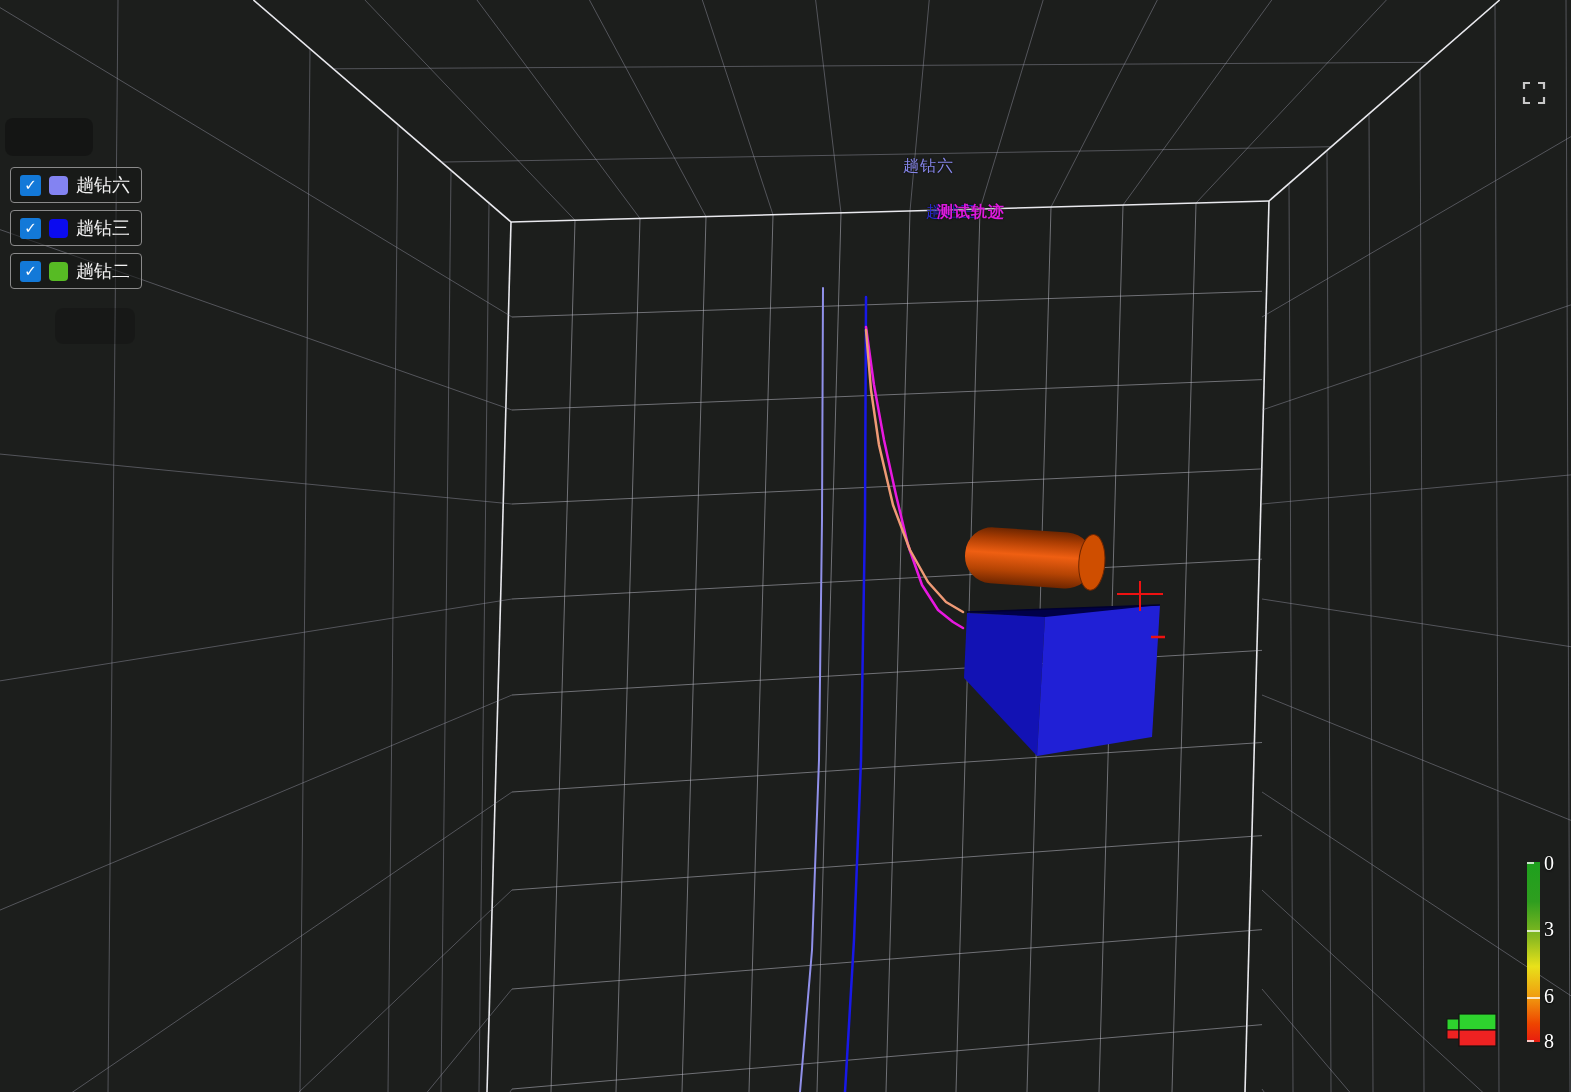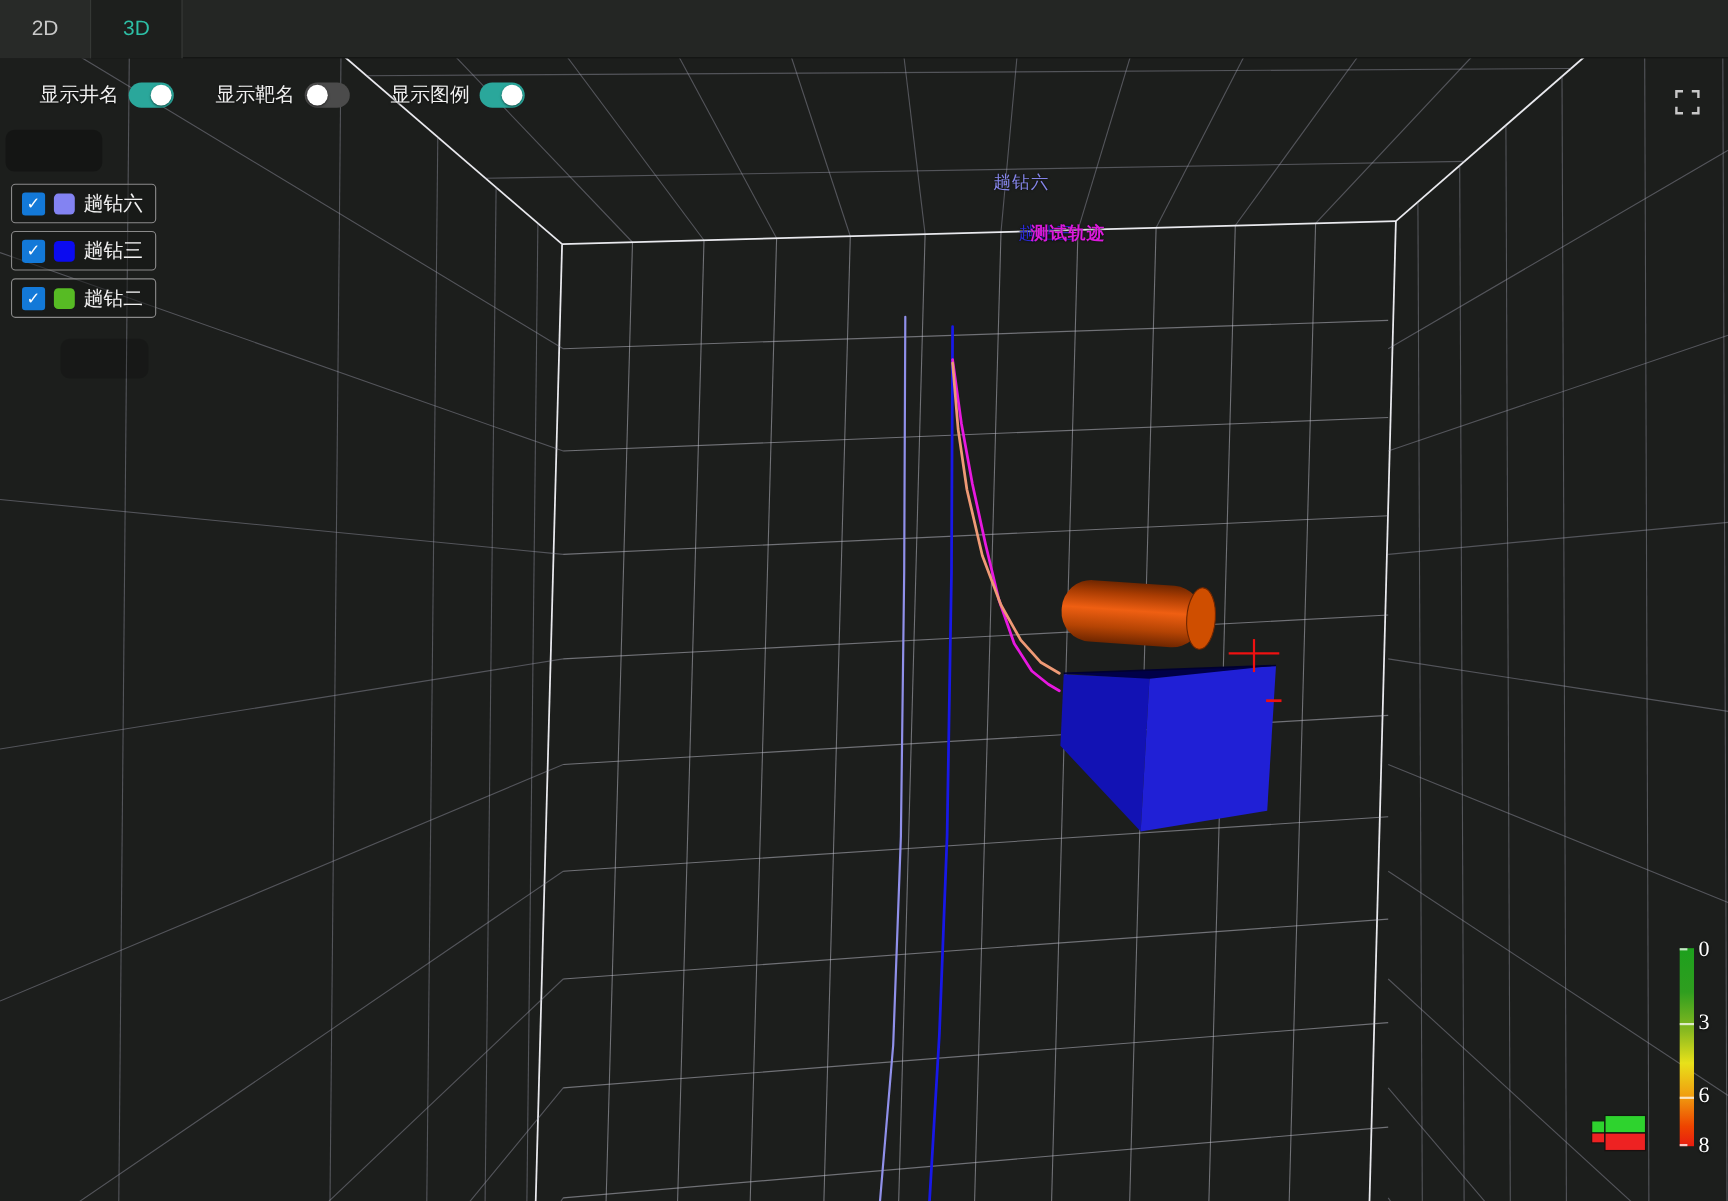--- a/index.html
+++ b/index.html
@@ -175,45 +175,21 @@
 
   <div class="smudge" style="left:5px; top:118px; width:88px; height:38px;"></div>
   <div class="smudge" style="left:55px; top:308px; width:80px; height:36px; opacity:0.6;"></div>
 
   <div id="label-layer">
       <span class="scene-label" style="left: 903px; top: 156px; color: rgb(133, 133, 232); z-index: 1;">趟钻六</span>
       <span class="scene-label" style="left: 926px; top: 202px; color: rgb(42, 42, 210); z-index: 1;">趟钻三</span>
       <span class="scene-label" style="left: 937px; top: 202px; color: rgb(220, 26, 220); z-index: 2; font-weight: bold;">测试轨迹</span>
     </div>
 
-  <div class="tabbar">
-    <div class="tab">2D</div>
-    <div class="tab active">3D</div>
-  </div>
-
-  <div class="toolbar">
-    <div class="toggle-group" style="left:36px;">
-      <span class="toggle-label">显示井名</span>
-      <span class="switch on">
-          <span class="knob"></span>
-        </span>
-    </div>
-    <div class="toggle-group" style="left:196px;">
-      <span class="toggle-label">显示靶名</span>
-      <span class="switch">
-          <span class="knob"></span>
-        </span>
-    </div>
-    <div class="toggle-group" style="left:355px;">
-      <span class="toggle-label">显示图例</span>
-      <span class="switch on">
-          <span class="knob"></span>
-        </span>
-    </div>
-  </div>
+
 
   <div class="legend">
     <div class="legend-item">
       <span class="legend-check">✓</span>
       <span class="legend-swatch" style="background:#8383f2;"></span>
       <span class="legend-label">趟钻六</span>
     </div>
     <div class="legend-item">
       <span class="legend-check">✓</span>
       <span class="legend-swatch" style="background:#0b0bf0;"></span>

